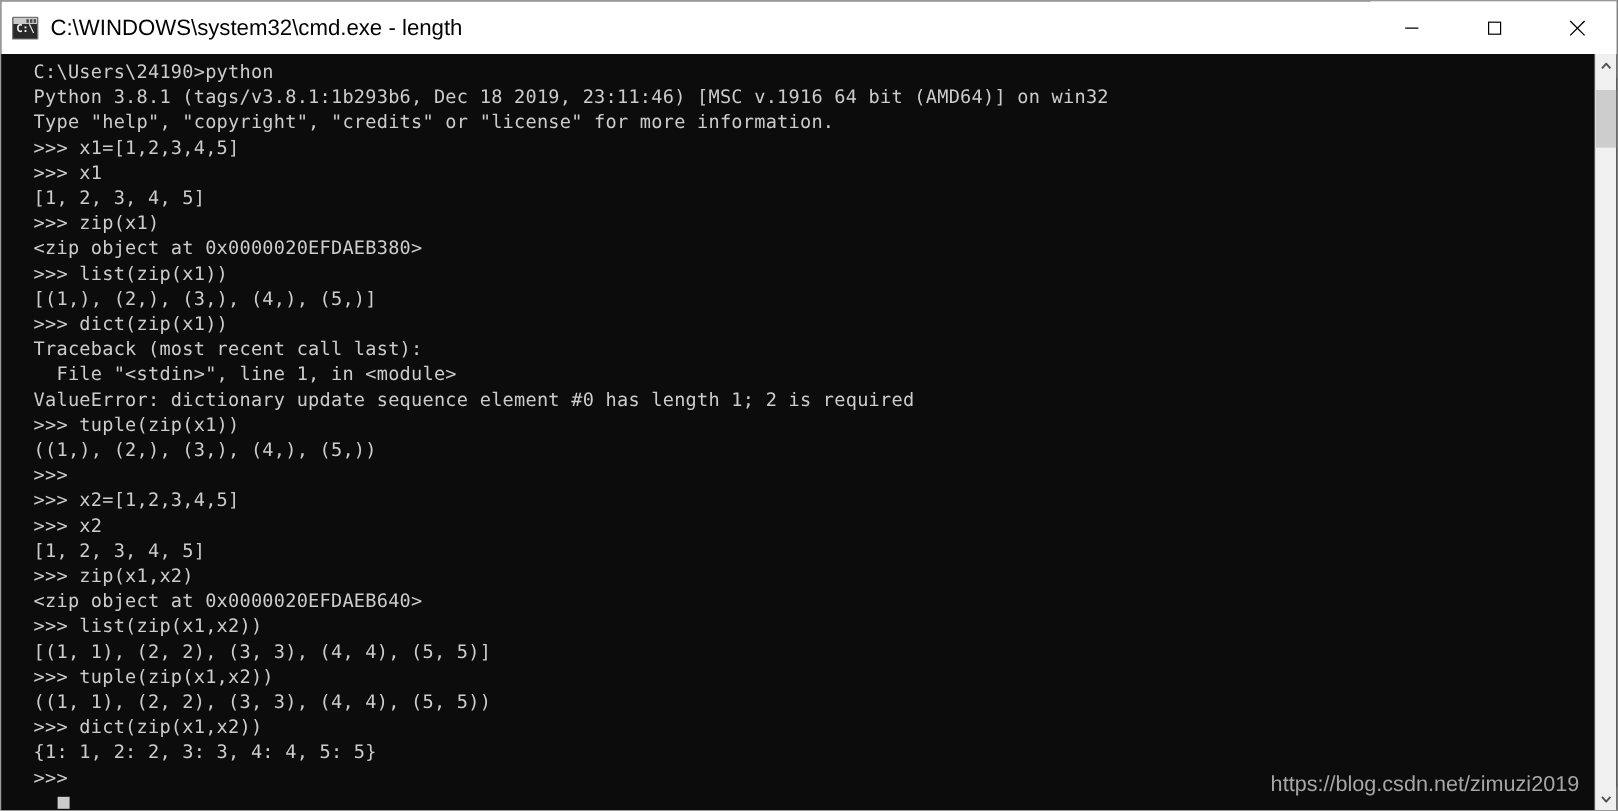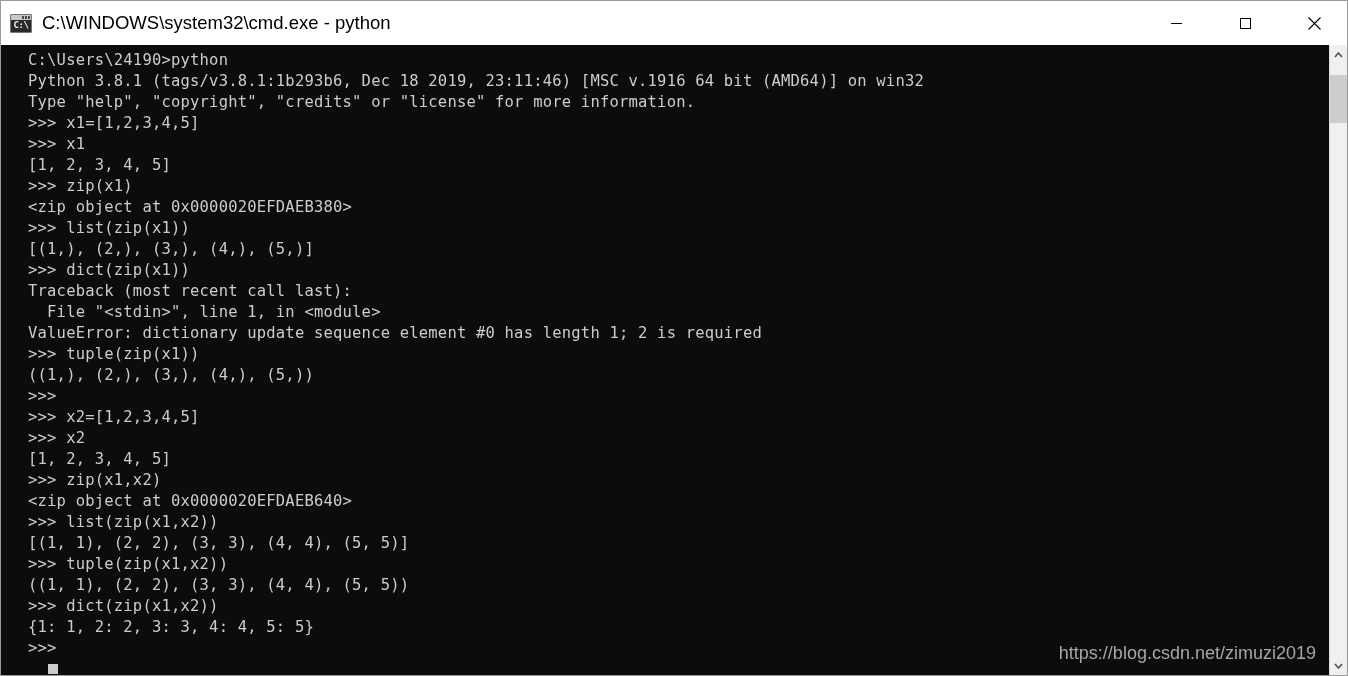--- a/index.html
+++ b/index.html
@@ -190,21 +190,21 @@
     <div id="title-left">
       <span class="cmd-icon">
         <span class="bar"></span>
         <span class="dots">
             <i></i>
             <i></i>
             <i></i>
           </span>
         <span class="glyph">C:\</span>
       </span>
-      <span id="window-title">C:\WINDOWS\system32\cmd.exe - python</span>
+      <span id="window-title">C:\WINDOWS\system32\cmd.exe - length</span>
     </div>
     <div id="window-controls">
       <div class="wc-btn">
         <svg width="13" height="13" viewBox="0 0 13 13" aria-hidden="true">
           <line x1="1" y1="6.5" x2="12" y2="6.5" stroke="#000000" stroke-width="1"></line>
         </svg>
       </div>
       <div class="wc-btn">
         <svg width="13" height="13" viewBox="0 0 13 13" aria-hidden="true">
           <rect x="1.5" y="1.5" width="10" height="10" fill="none" stroke="#000000" stroke-width="1"></rect>

